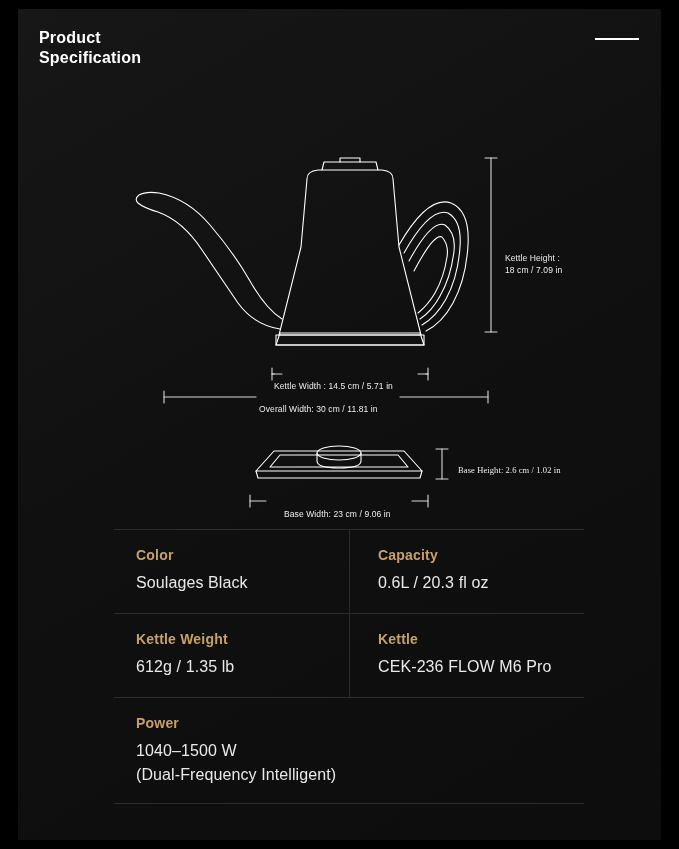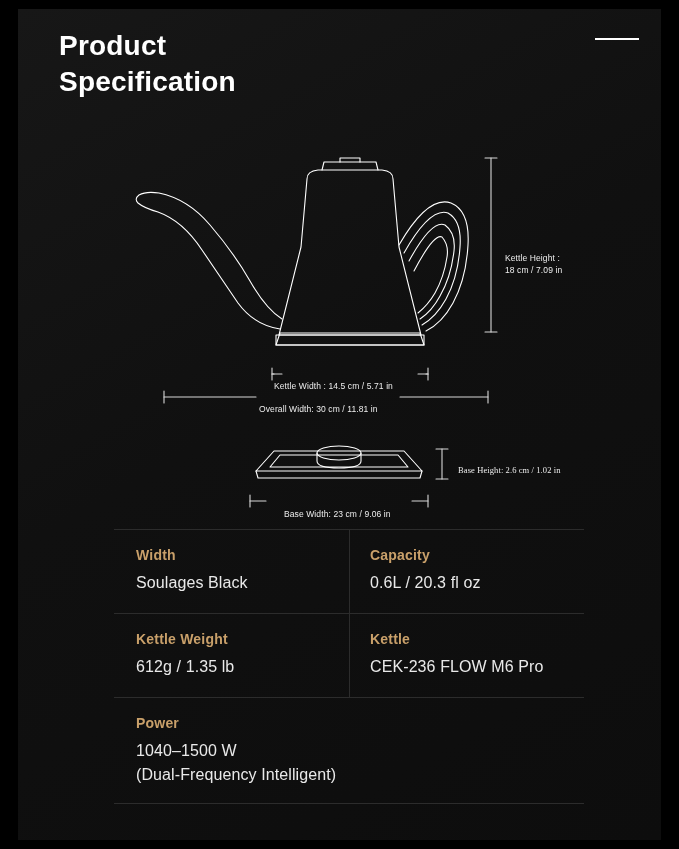--- a/index.html
+++ b/index.html
@@ -21,26 +21,25 @@
     height: 831px;
     background: #121212;
     background: linear-gradient(150deg, #171717 0%, #101010 45%, #0d0d0d 100%);
     overflow: hidden;
   }
   
   .title {
     position: absolute;
     left: 21px;
     top: 19px;
-    font-size: 28px;
+    font-size: 16px;
     font-weight: bold;
     color: #ffffff;
     line-height: 1.28;
     letter-spacing: 0.2px;
-    margin-left: 20px;
   }
   .title span {
     display: block;
   }
   .menu-icon {
     position: absolute;
     right: 22px;
     top: 29px;
     width: 44px;
     height: 10px;
@@ -94,21 +93,21 @@
     border-bottom: 1px solid #2c2c2c;
     gap: 8px;
   }
   .spec-cell {
     width: 50%;
     box-sizing: border-box;
     padding: 17px 0 16px 22px;
   }
   .spec-cell.right {
     border-left: 1px solid #2c2c2c;
-    padding-left: 20px;
+    padding-left: 28px;
   }
   .spec-label {
     color: #c9a06a;
     font-size: 14px;
     font-weight: bold;
     letter-spacing: 0.2px;
     margin-bottom: 8px;
   }
   .spec-value {
     color: #e9e9e9;
@@ -185,21 +184,21 @@
     <div class="dim-label lbl-kettle-width">Kettle Width : 14.5 cm / 5.71 in</div>
     <div class="dim-label lbl-overall-width">Overall Width: 30 cm / 11.81 in</div>
     <div class="dim-label lbl-base-height">Base Height: 2.6 cm / 1.02 in</div>
     <div class="dim-label lbl-base-width">Base Width: 23 cm / 9.06 in</div>
   </div>
 
   <div class="specs">
 
     <div class="spec-row">
       <div class="spec-cell">
-        <div class="spec-label">Width</div>
+        <div class="spec-label">Color</div>
         <div class="spec-value">Soulages Black</div>
       </div>
       <div class="spec-cell right">
         <div class="spec-label">Capacity</div>
         <div class="spec-value">0.6L / 20.3 fl oz</div>
       </div>
     </div>
 
     <div class="spec-row">
       <div class="spec-cell">

